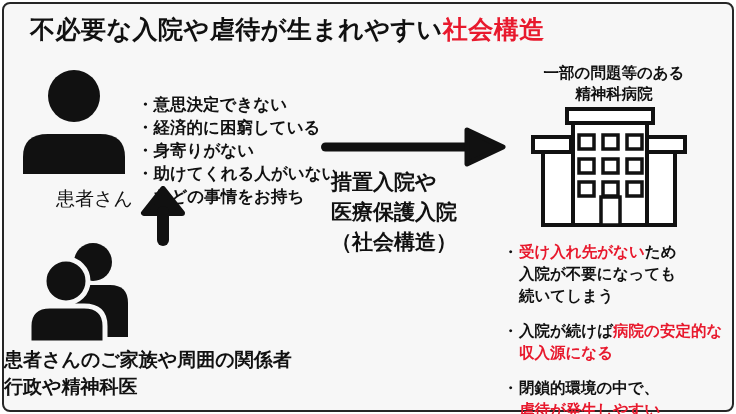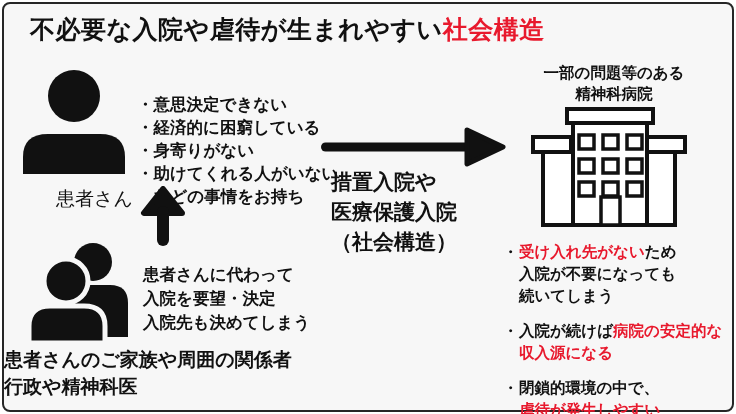--- a/index.html
+++ b/index.html
@@ -103,23 +103,20 @@
     <rect x="18" y="20" width="12" height="40" rx="6" fill="#111"></rect>
   </svg>
 
   <svg class="abs people-svg" width="106" height="102" viewBox="0 0 106 102" aria-hidden="true">
     <circle cx="67" cy="21" r="19" fill="#111"></circle>
     <path d="M34,96 V62 Q34,44 52,44 H84 Q102,44 102,62 V96 Z" fill="#111"></path>
     <circle cx="40" cy="40" r="22" fill="#111" stroke="#f7f7f7" stroke-width="5"></circle>
     <path d="M3,102 V85 Q3,65 24,65 H58 Q79,65 79,85 V102 Z" fill="#111" stroke="#f7f7f7" stroke-width="5"></path>
   </svg>
 
-  <div class="abs proxy-note pre">患者さんに代わって
-入院を要望・決定
-入院先も決めてしまう</div>
 
   <div class="abs family-label pre">患者さんのご家族や周囲の関係者
 行政や精神科医</div>
 
   <svg class="abs flow-arrow-svg" width="188" height="40" viewBox="0 0 188 40" aria-hidden="true">
     <rect x="2" y="15.5" width="152" height="9" rx="4.5" fill="#111"></rect>
     <path d="M148 3 L184 20 L148 37 Z" fill="#111" stroke="#111" stroke-width="5" stroke-linejoin="round"></path>
   </svg>
 
   <div class="abs flow-label pre">措置入院や

